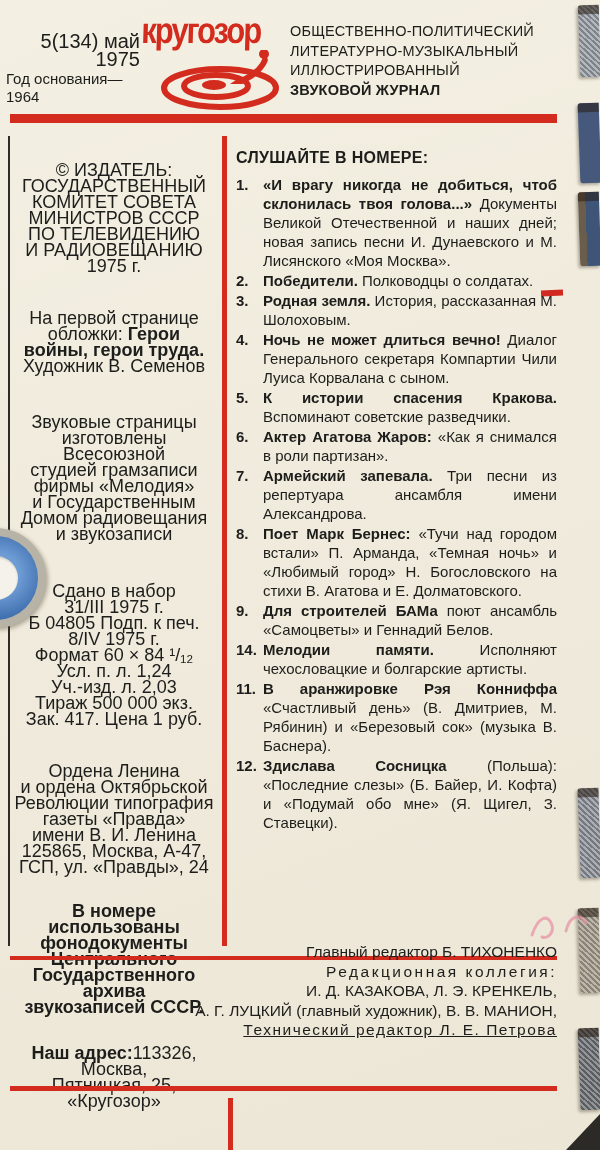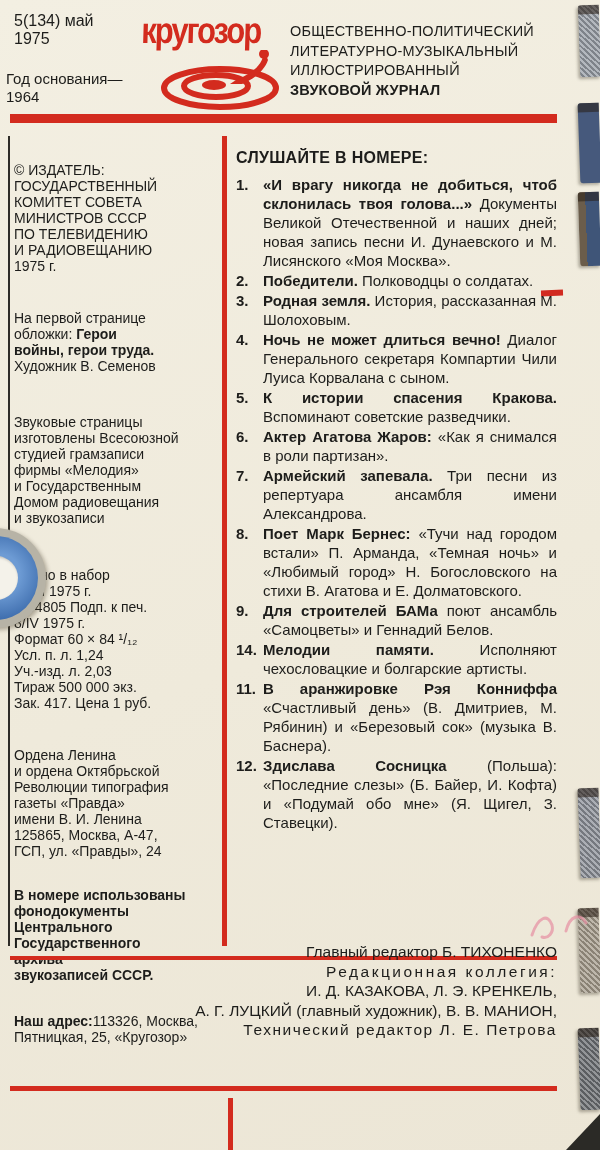--- a/index.html
+++ b/index.html
@@ -1,61 +1,61 @@
 <!DOCTYPE html>
 <html><head>
 <meta charset="utf-8">
 <style>
   html,body{margin:0;padding:0;}
   body{width:600px;height:1150px;overflow:hidden;font-family:"Liberation Sans","DejaVu Sans",sans-serif;}
   .page{position:relative;width:600px;height:1150px;background:linear-gradient(160deg,#f3efe2 0%,#efeadb 55%,#ece6d6 100%);color:#1d1d1b;}
 
   
-  .issue-block{position:absolute;left:14px;top:12px;width:126px;font-size:16px;line-height:18px;}
+  .issue-block{position:absolute;left:14px;top:32px;width:126px;text-align:right;font-size:20px;line-height:18px;}
   .founded-block{position:absolute;left:6px;top:70px;width:134px;font-size:15px;line-height:18px;}
   .logo{position:absolute;left:142px;top:10px;width:152px;height:100px;}
   .logo-word{font-weight:800;font-size:31px;letter-spacing:-2px;color:#d32b1e;transform:scaleY(1.18) skewX(-2deg);transform-origin:left top;white-space:nowrap;}
   .logo-swirl{position:absolute;left:10px;top:40px;}
   .subtitle{position:absolute;left:290px;top:22px;width:278px;font-size:14.5px;line-height:19.5px;letter-spacing:.2px;}
   .subtitle .s-line{display:block;font-weight:400;}
   .subtitle .s-bold{font-weight:700;}
 
   
   .rule{position:absolute;background:#d32b1e;}
   .rule-top{left:10px;top:114px;width:547px;height:9px;}
   .rule-above-footer{left:10px;top:956px;width:547px;height:4px;}
   .rule-bottom{left:10px;top:1086px;width:547px;height:5px;}
   .rule-divider{left:222px;top:136px;width:5px;height:810px;}
   .rule-center-mark{left:228px;top:1098px;width:5px;height:52px;}
   .left-frame{position:absolute;left:8px;top:136px;width:2px;height:810px;background:#2e2c28;}
   .red-mark{position:absolute;left:541px;top:290px;width:22px;height:6px;background:#d12a20;transform:rotate(-2deg);}
 
   
-  .left-col{position:absolute;left:14px;top:146px;width:200px;text-align:left;font-size:14px;line-height:16px;white-space:pre-line;}
+  .left-col{position:absolute;left:14px;top:146px;width:200px;text-align:center;font-size:18px;line-height:16px;white-space:pre-line;}
   .left-col p{margin:0;}
   .lb{font-weight:700;}
   .blk-publisher{margin-bottom:20px !important;}
   .blk-cover{margin-bottom:24px !important;}
   .blk-sound{margin-bottom:25px !important;}
   .blk-print{margin-bottom:20px !important;}
   .blk-printing{margin-bottom:12px !important;}
   .blk-archive{margin-bottom:14px !important;font-weight:700;}
 
   
   .toc{position:absolute;left:236px;top:148px;width:321px;font-size:15px;line-height:19px;}
   .toc-heading{font-weight:700;font-size:16px;margin:0 0 8px 0;letter-spacing:.3px;}
   .toc-item{position:relative;padding-left:27px;text-align:justify;margin:0 0 1px 0;}
   .toc-item .num{position:absolute;left:0;top:0;font-weight:700;}
   .toc-item .lead{font-weight:700;}
 
   
   .footer{position:absolute;left:20px;right:43px;top:942px;text-align:right;font-size:15.5px;line-height:19.5px;}
   .footer div{white-space:nowrap;}
   .f-spaced{letter-spacing:2.5px;}
-  .f-spaced2{letter-spacing:1.5px;}
+  .f-spaced2{letter-spacing:1.5px;text-decoration:underline;}
 
   
   .binding-tab{position:absolute;right:0;width:21px;border-radius:3px 0 0 3px;transform:rotate(-2deg);box-shadow:-2px 2px 3px rgba(60,55,40,.35);}
   .binding-tab::before{content:"";position:absolute;left:0;top:0;right:0;height:9px;background:rgba(40,30,20,.55);border-radius:3px 0 0 0;}
   .tab-texture{background-image:repeating-linear-gradient(45deg,rgba(255,255,255,.25) 0 2px,rgba(0,0,0,.18) 2px 4px);}
   .t1{top:5px;height:72px;background-color:#9aa0a8;}
   .t2{top:103px;height:80px;background-color:#46597c;}
   .t3{top:192px;height:74px;background:linear-gradient(90deg,#6b5d4b 0 35%,#3f5578 35% 100%);}
   .t4{top:788px;height:90px;background-color:#8f939b;}
   .t5{top:908px;height:85px;background-color:#a89f8f;}

